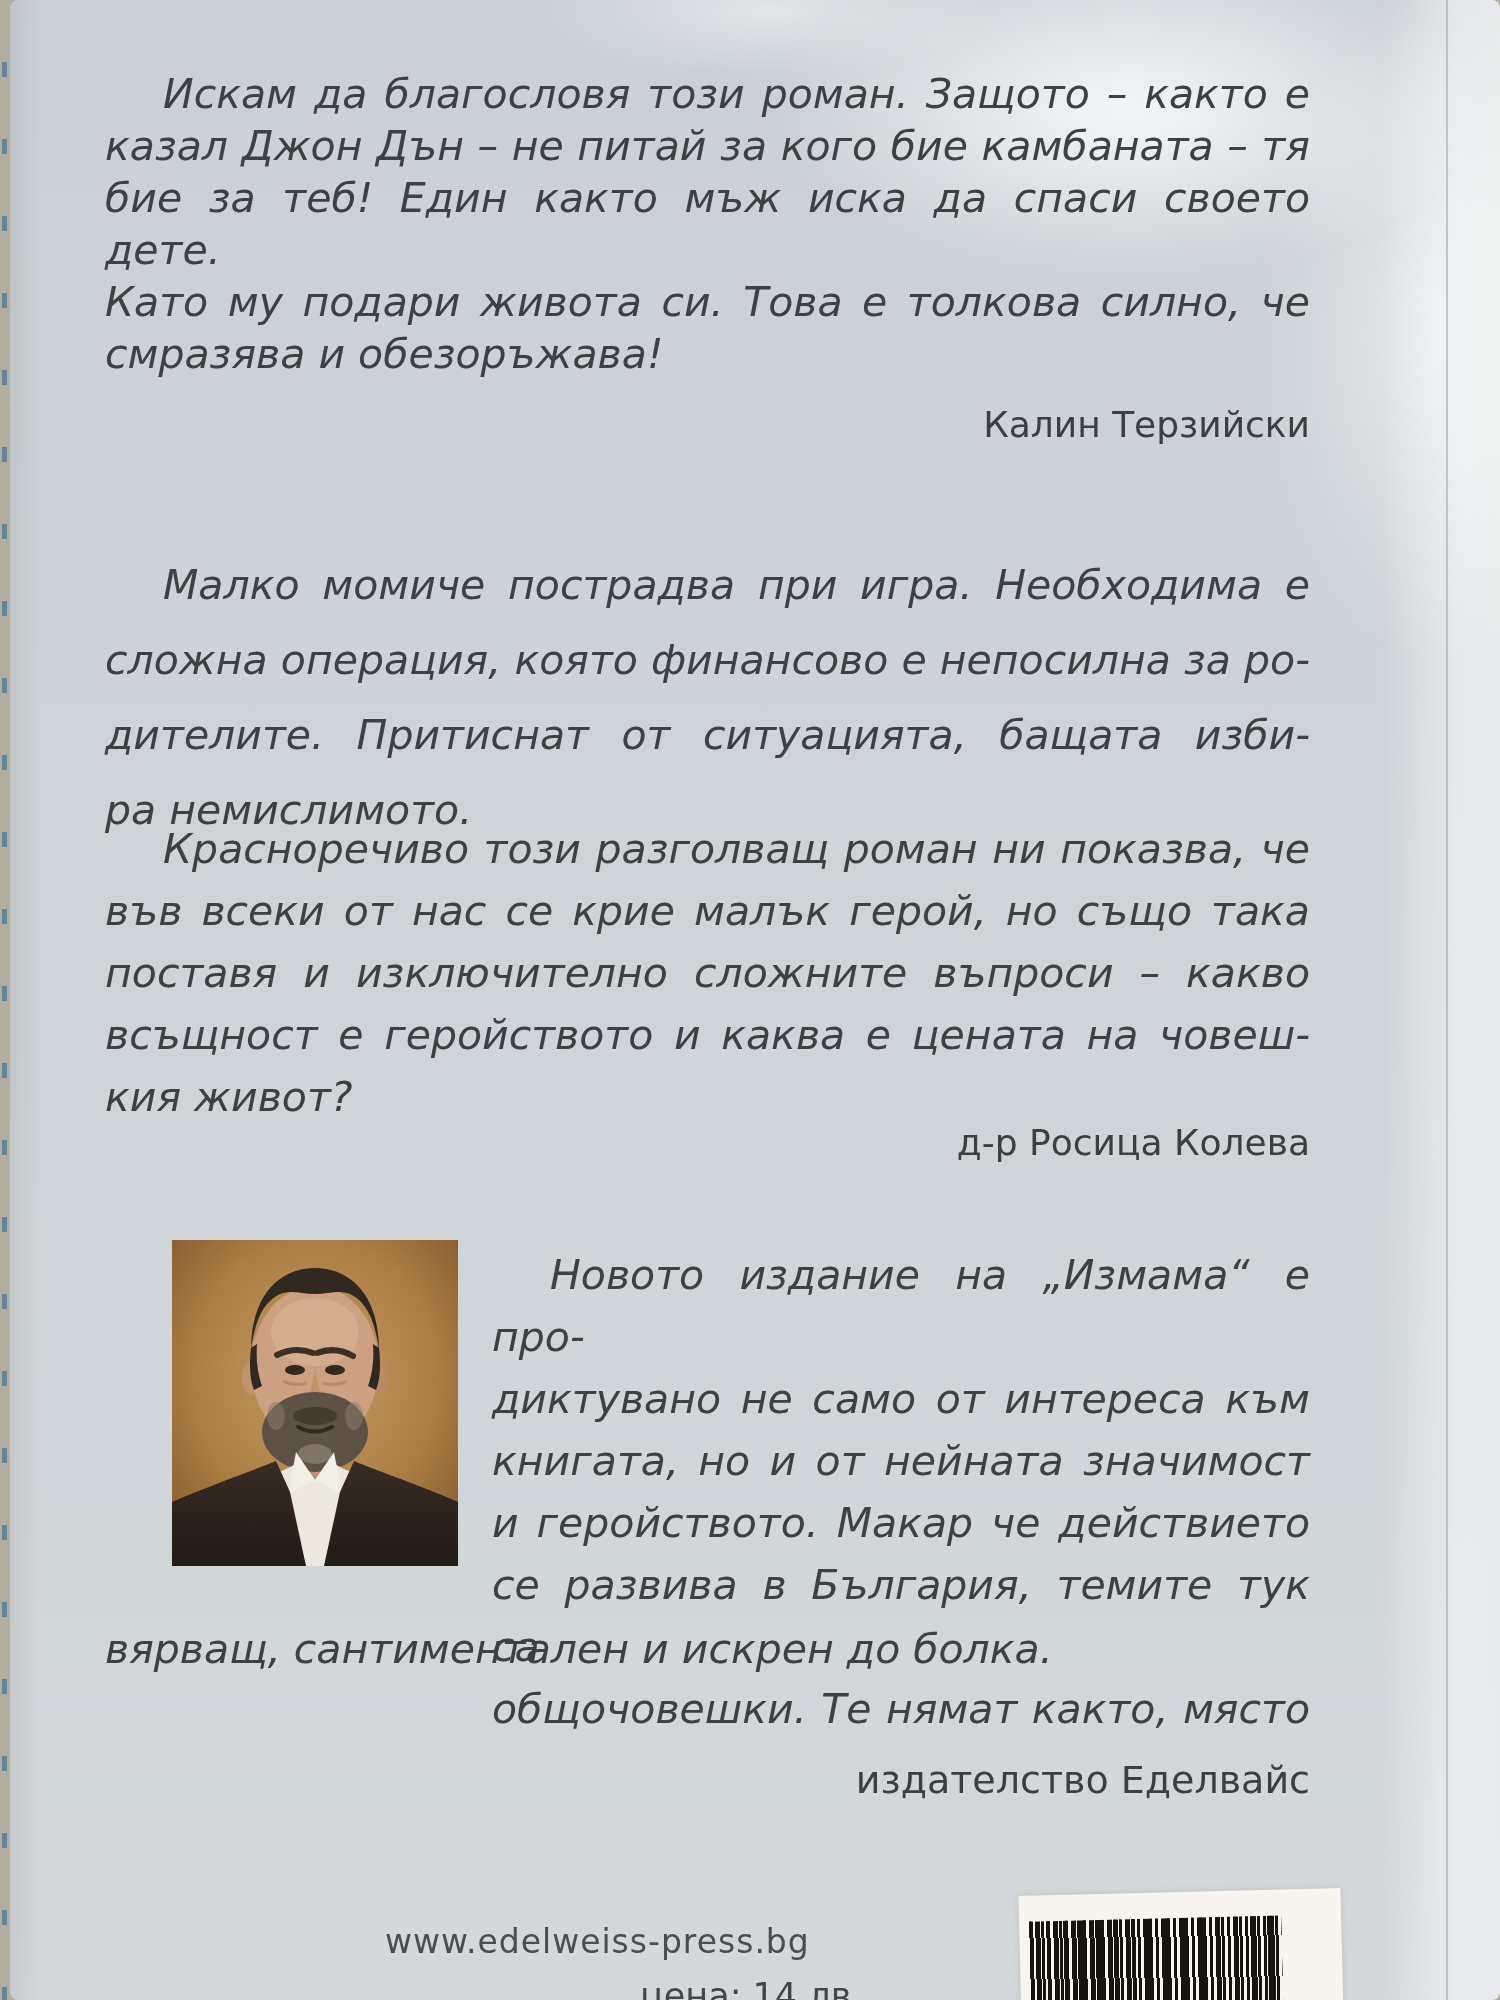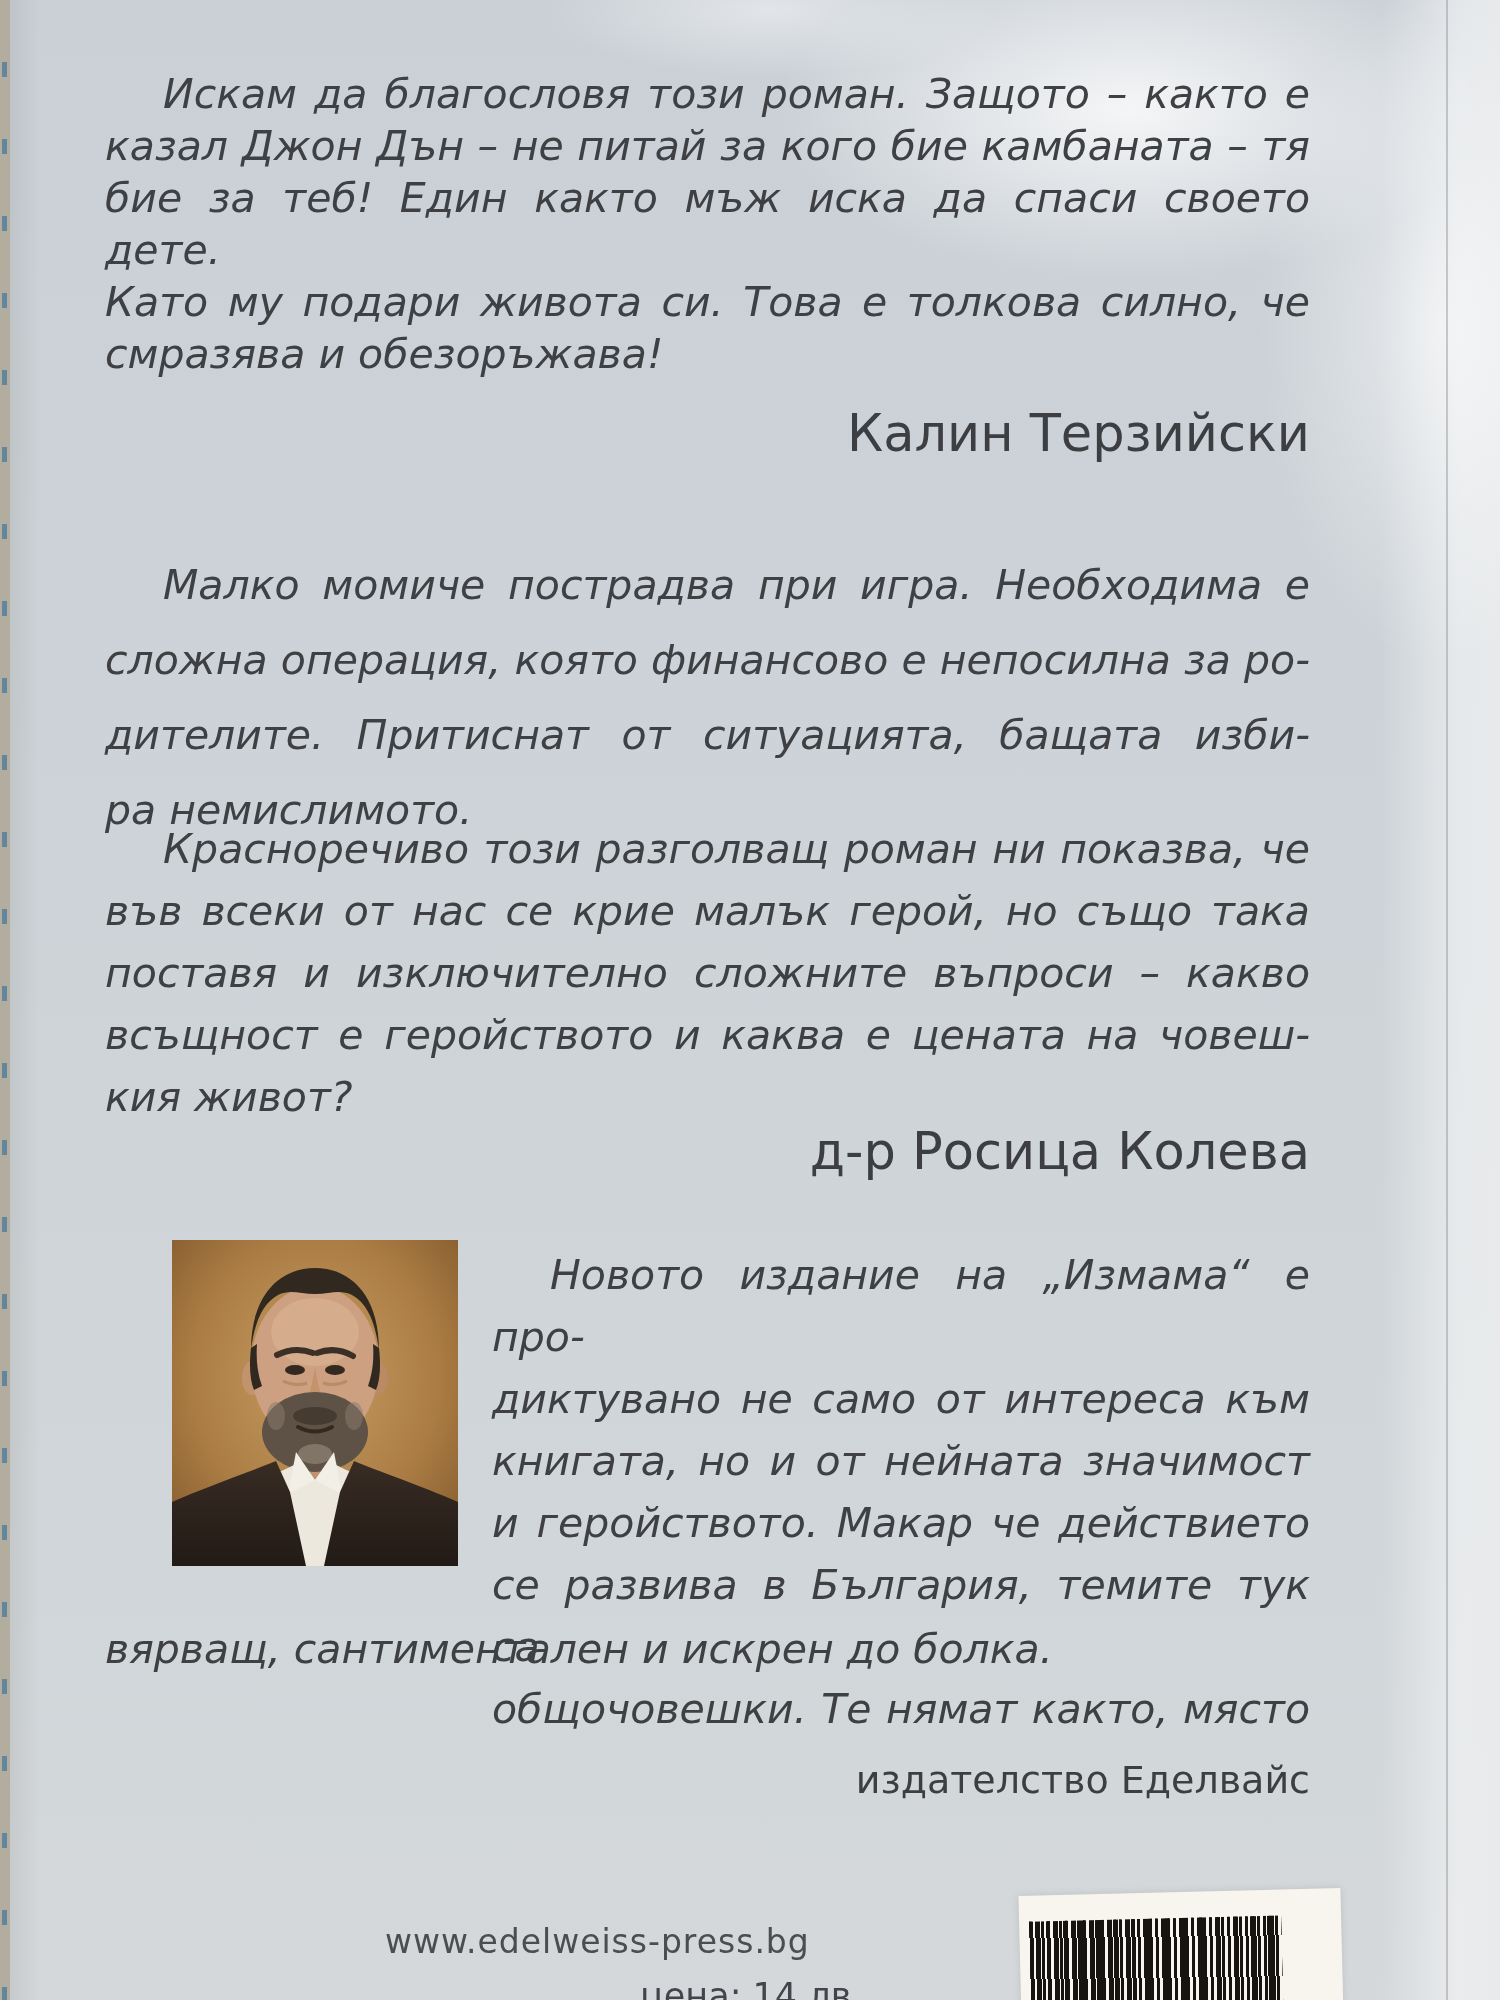--- a/index.html
+++ b/index.html
@@ -16,38 +16,39 @@
   }
   .book{
     position:absolute;left:10px;top:0;width:1490px;height:2000px;overflow:hidden;z-index:2;
     background:
       radial-gradient(ellipse 520px 250px at 1120px 110px, rgba(255,255,255,.8), rgba(255,255,255,0) 68%),
       radial-gradient(ellipse 260px 480px at 1430px 330px, rgba(255,255,255,.55), rgba(255,255,255,0) 70%),
       radial-gradient(ellipse 300px 90px at 760px 10px, rgba(255,255,255,.45), rgba(255,255,255,0) 75%),
       linear-gradient(90deg, rgba(90,85,70,.10) 0, rgba(90,85,70,0) 30px),
       linear-gradient(90deg, rgba(255,255,255,0) 1370px, rgba(255,255,255,.5) 1448px, rgba(233,235,236,.95) 1490px),
       linear-gradient(180deg,#cad0d6 0%,#ced4d8 55%,#d4d8db 100%);
+    border-radius: 8px;
   }
   .edge-line{
     position:absolute;left:1436px;top:0;width:2px;height:100%;
     background:rgba(140,147,151,.45);
   }
   .para{
     position:absolute;color:#3e4043;font-style:italic;font-size:41px;
   }
   .p1{top:68px;left:95px;width:1205px;line-height:52px;}
   .p2{top:548px;left:95px;width:1205px;line-height:75px;}
   .p3{top:818px;left:95px;width:1205px;line-height:62px;}
   .p4a{top:1244px;left:482px;width:818px;line-height:62px;}
   .p4b{top:1618px;left:95px;width:1205px;line-height:62px;}
   .jline{text-align:justify;text-align-last:justify;}
   .jline.end{text-align:justify;text-align-last:left;}
   .indent{text-indent:58px;}
   .attr{
-    position:absolute;right:190px;font-style:normal;font-size:51px;color:#3c3e41;
+    position:absolute;right:190px;font-style:normal;font-size:36px;color:#3c3e41;
   }
   .a1{top:404px;}
   .a2{top:1122px;}
   .a3{top:1758px;font-size:38px;}
   .photo{
     position:absolute;left:162px;top:1240px;width:286px;height:326px;display:block;
   }
   .website{
     position:absolute;left:375px;top:1922px;font-size:33px;color:#4b4d50;letter-spacing:1px;
   }

